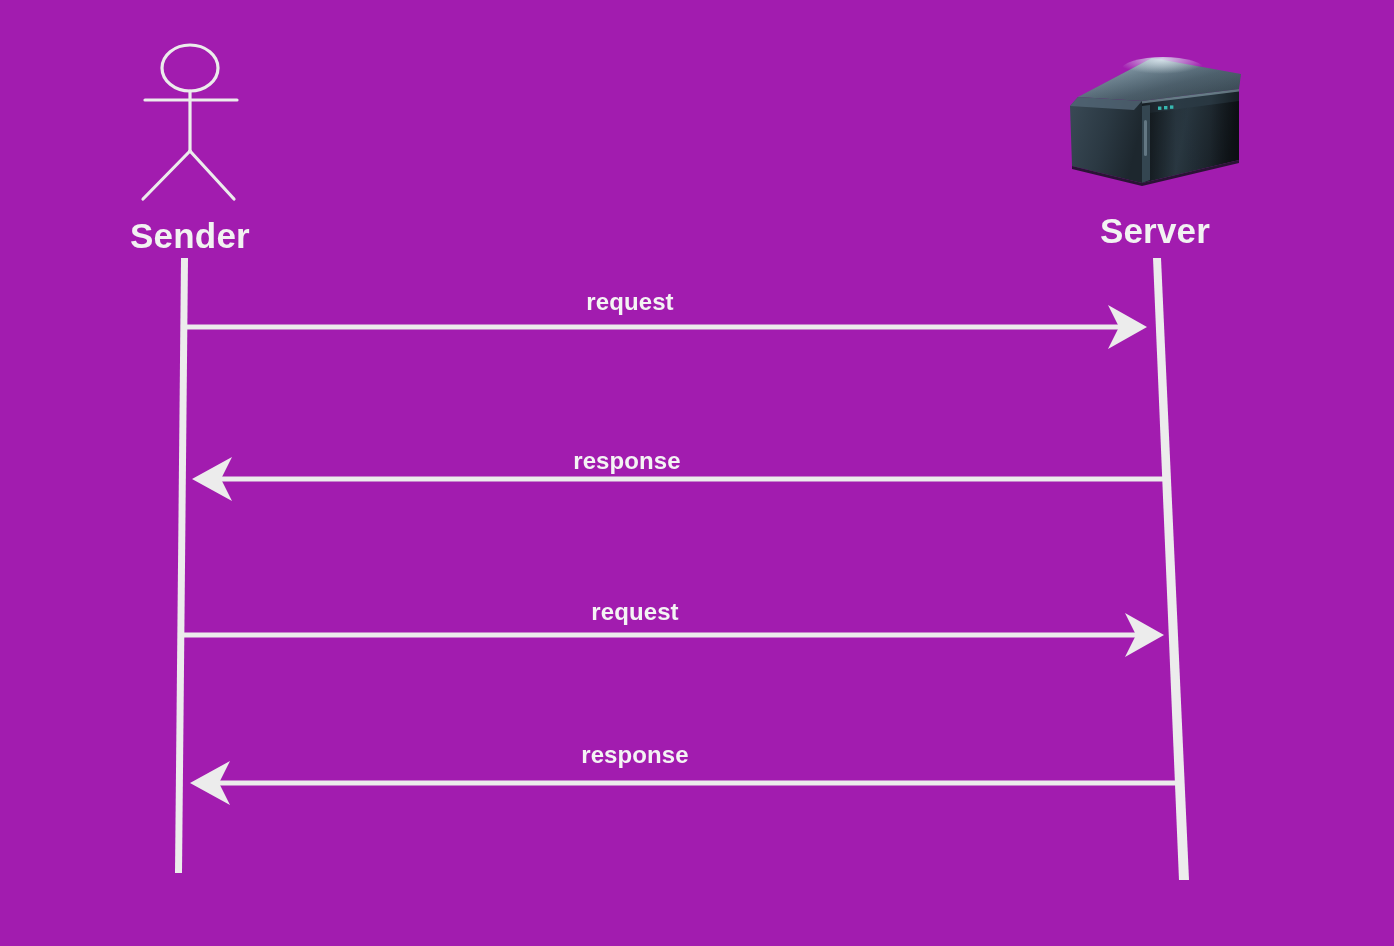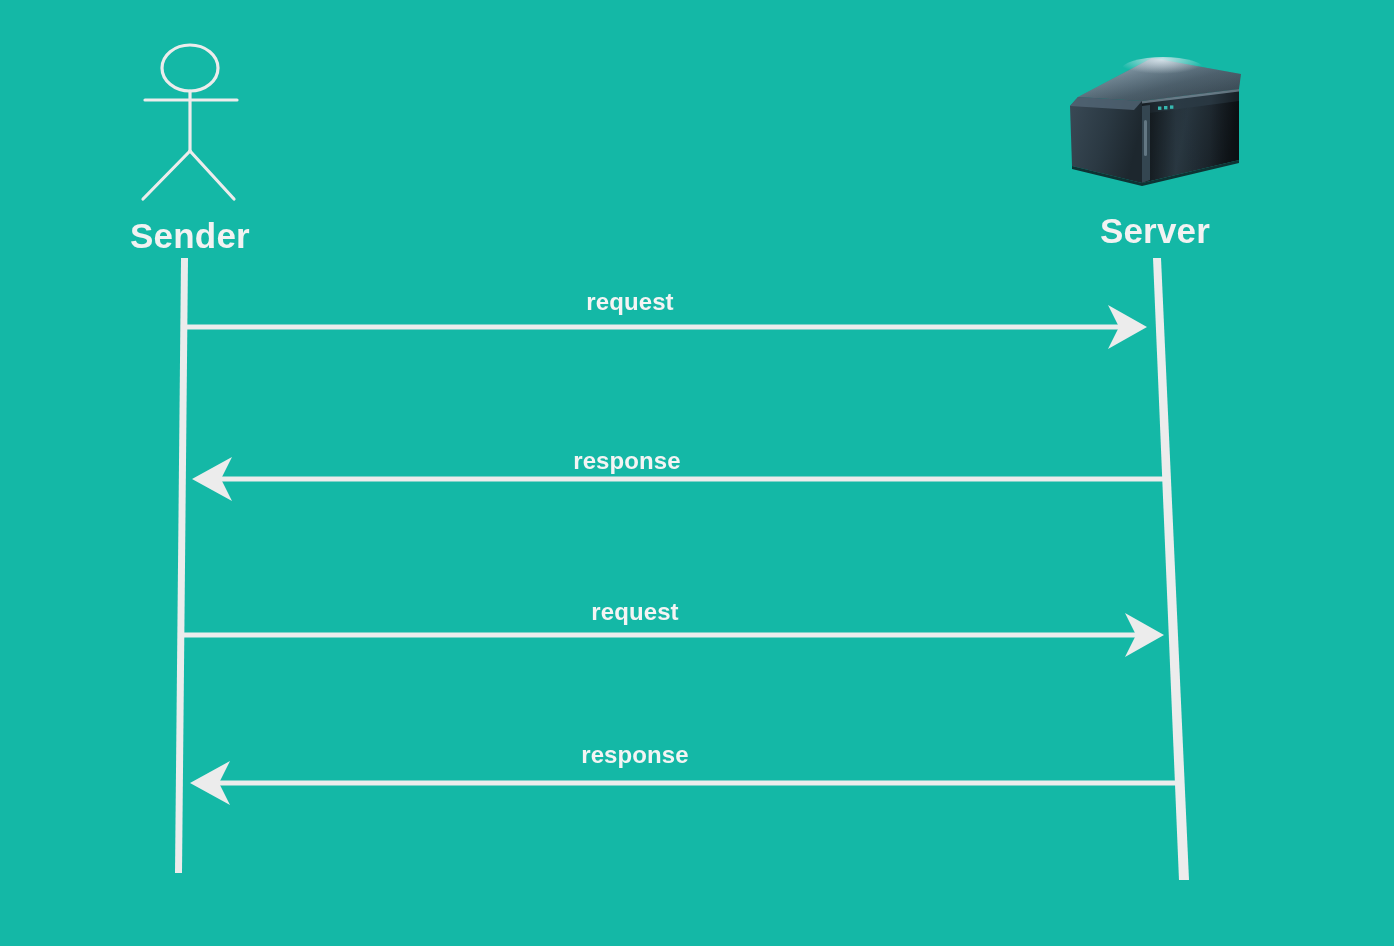--- a/index.html
+++ b/index.html
@@ -8,21 +8,21 @@
     padding: 0;
     background: #111111;
   }
   body {
     font-family: "Liberation Sans", sans-serif;
   }
   #canvas {
     position: relative;
     width: 1394px;
     height: 946px;
-    background: #14b8a6;
+    background: #a21caf;
     overflow: hidden;
   }
   #diagram-svg {
     position: absolute;
     left: 0;
     top: 0;
     width: 1394px;
     height: 946px;
     display: block;
   }

